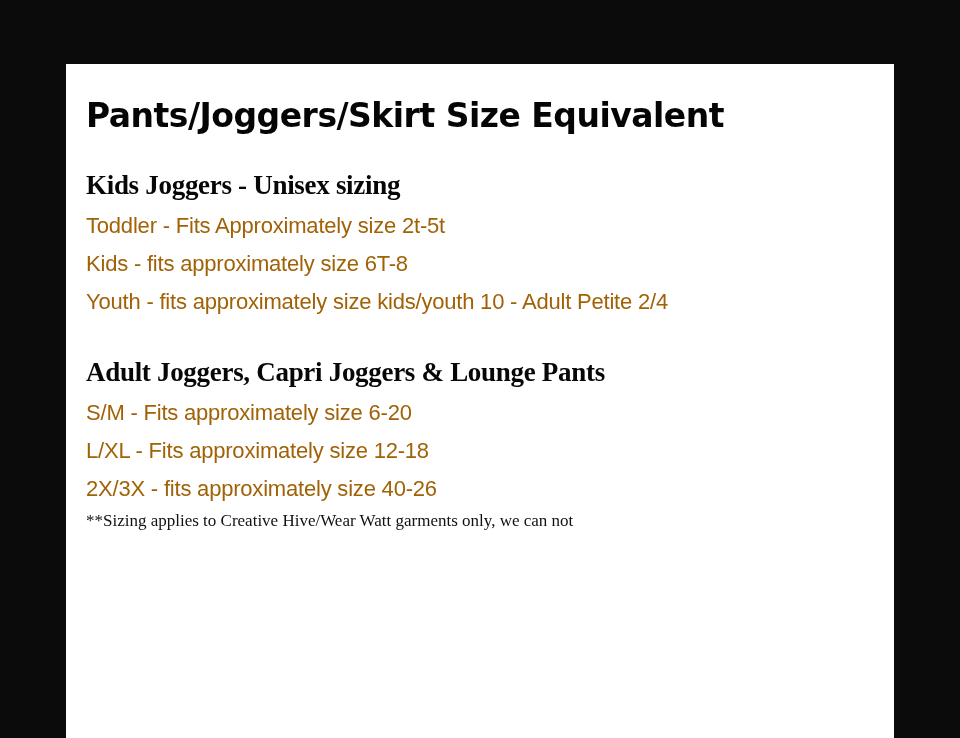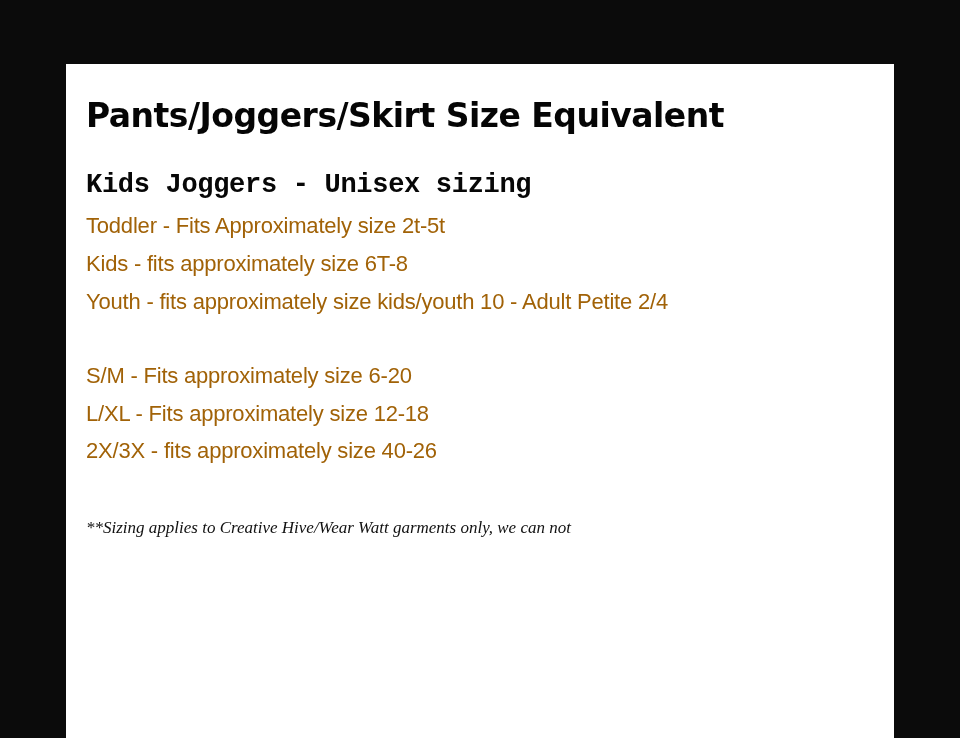--- a/index.html
+++ b/index.html
@@ -36,41 +36,39 @@
     letter-spacing: -0.5px;
     color: #050505;
     margin: 0 0 0 0;
     line-height: 1.1;
     white-space: nowrap;
   }
   .section {
     margin-top: 36px;
   }
   .section-heading {
-    font-family: Liberation Mono, monospace;
+    font-family: Liberation Serif, serif;
     font-weight: bold;
     font-size: 27px;
     letter-spacing: -0.3px;
     color: #070707;
     line-height: 1.15;
     margin: 0 0 6px 0;
     white-space: nowrap;
   }
   .line {
     font-family: "Liberation Sans", sans-serif;
     font-size: 22px;
     color: #a16207;
     line-height: 1.72;
     letter-spacing: -0.2px;
     white-space: nowrap;
   }
   .footnote {
-    margin-top: 44px;
     font-family: "Liberation Serif", serif;
-    font-style: italic;
     font-size: 17px;
     color: #111111;
     line-height: 1.65;
     max-width: 660px;
   }
   .footnote .fn-line {
     white-space: nowrap;
   }
 </style>
 </head>
@@ -82,20 +80,21 @@
     <h1 class="title">Pants/Joggers/Skirt Size Equivalent</h1>
 
     <div class="section">
       <h2 class="section-heading">Kids Joggers - Unisex sizing</h2>
       <div class="line">Toddler - Fits Approximately size 2t-5t</div>
       <div class="line">Kids - fits approximately size 6T-8</div>
       <div class="line">Youth - fits approximately size kids/youth 10 - Adult Petite 2/4</div>
     </div>
 
     <div class="section">
+      <h2 class="section-heading">Adult Joggers, Capri Joggers &amp; Lounge Pants</h2>
       <div class="line">S/M - Fits approximately size 6-20</div>
       <div class="line">L/XL - Fits approximately size 12-18</div>
       <div class="line">2X/3X - fits approximately size 40-26</div>
     </div>
 
     <div class="footnote">
       <div class="fn-line">**Sizing applies to Creative Hive/Wear Watt garments only, we can not</div>
     </div>
 
   </div>

